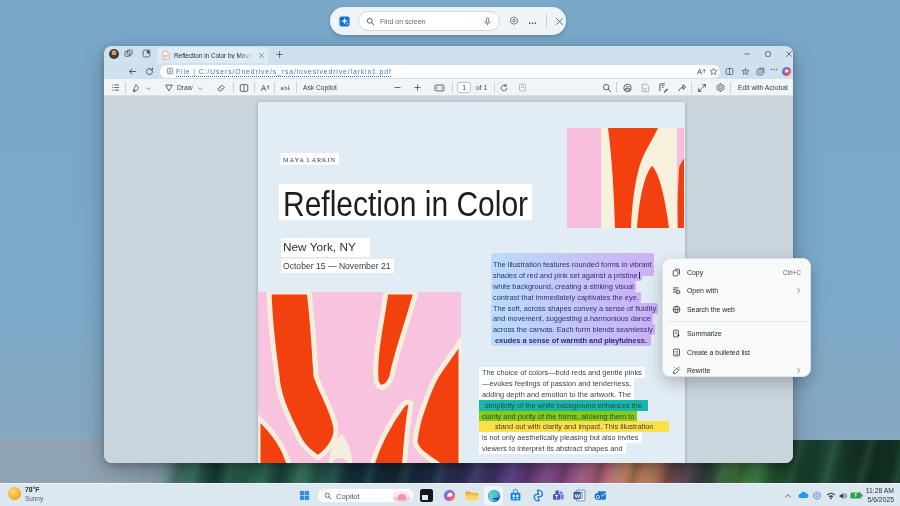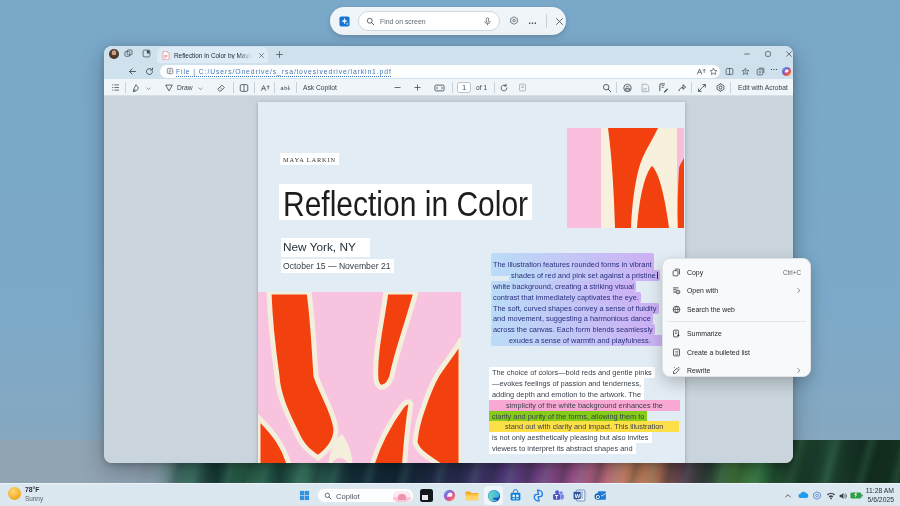--- a/index.html
+++ b/index.html
@@ -263,33 +263,33 @@
         <path d="M11 0h40c4 28 5 56 7 84 6 18 18 36 20 53 0 13-8 21-18 29-8-6-16-11-22-26-10-20-18-38-19-56-4-28-7-56-8-84z" fill="#f2400f" stroke="#f4eedd" stroke-width="5" stroke-linejoin="round"></path>
         <path d="M0 125c15 15 28 30 33 55H0z" fill="#f2400f" stroke="#f4eedd" stroke-width="5" stroke-linejoin="round"></path>
         <path d="M128 0h30c-8 30-20 62-24 84-4 12-14 16-16 4-2-26 6-58 10-88z" fill="#f2400f" stroke="#f4eedd" stroke-width="5" stroke-linejoin="round"></path>
         <path d="M203 48c-7 12-17 24-24 35-7 12-11 24-15 36-4 11-6 21-7 31 3 12 18 18 34 30h12z" fill="#f2400f" stroke="#f4eedd" stroke-width="5" stroke-linejoin="round"></path>
         <path d="M153 112c-3 18-5 38-7 68h-34c6-25 20-50 32-66 3-4 8-6 9-2z" fill="#f2400f" stroke="#f4eedd" stroke-width="5" stroke-linejoin="round"></path>
         <path d="M70 180c0-20 6-32 14-38 6 8 11 20 11 38z" fill="#f4eedd"></path>
         <circle cx="82" cy="174" r="8" fill="#f8c3de"></circle>
       </svg>
       <div id="selpara" style="position:absolute; left:233px; top:158px; font-size:7.4px; line-height:10.9px; color:#2a307e; white-space:nowrap;">
           <div style="height:10.9px;"><span style="background:linear-gradient(90deg,#badcf8,#cdb0f4); border-radius:2px; padding:7px 2px;">The illustration features rounded forms in vibrant</span></div>
-          <div style="height:10.9px;margin-left:18px;"><span style="background:linear-gradient(90deg,#badcf8,#cdb0f4); border-radius:2px; padding:1px 2px;">shades of red and pink set against a pristine <span style="display:inline-block;width:1.2px;height:7px;background:#273238;vertical-align:-1px;"></span></span></div>
+          <div style="height:10.9px;"><span style="background:linear-gradient(90deg,#badcf8,#cdb0f4); border-radius:2px; padding:1px 2px;">shades of red and pink set against a pristine <span style="display:inline-block;width:1.2px;height:7px;background:#273238;vertical-align:-1px;"></span></span></div>
           <div style="height:10.9px;"><span style="background:linear-gradient(90deg,#badcf8,#cdb0f4); border-radius:2px; padding:1px 2px;">white background, creating a striking visual</span></div>
           <div style="height:10.9px;"><span style="background:linear-gradient(90deg,#badcf8,#cdb0f4); border-radius:2px; padding:1px 2px;">contrast that immediately captivates the eye.</span></div>
-          <div style="height:10.9px;"><span style="background:linear-gradient(90deg,#badcf8,#cdb0f4); border-radius:2px; padding:1px 2px;">The soft, curved shapes convey a sense of fluidity</span></div>
+          <div style="height:10.9px;"><span style="background:linear-gradient(90deg,#badcf8,#cdb0f4); border-radius:2px; padding:1px 2px;">The soft, across shapes convey a sense of fluidity</span></div>
           <div style="height:10.9px;"><span style="background:linear-gradient(90deg,#badcf8,#cdb0f4); border-radius:2px; padding:1px 2px;">and movement, suggesting a harmonious dance</span></div>
           <div style="height:10.9px;"><span style="background:linear-gradient(90deg,#badcf8,#cdb0f4); border-radius:2px; padding:1px 2px;">across the canvas. Each form blends seamlessly</span></div>
-          <div style="height:10.9px;"><span style="background:linear-gradient(90deg,#badcf8,#cdb0f4); border-radius:2px; padding:1px 18px;">exudes a sense of warmth and playfulness.</span></div>
+          <div style="height:10.9px;"><span style="background:linear-gradient(90deg,#badcf8,#cdb0f4); border-radius:2px; padding:1px 4px;font-weight:bold;">exudes a sense of warmth and playfulness.</span></div>
         </div>
-      <div id="plainpara" style="position:absolute; left:231px; top:266px; font-size:7.4px; line-height:10.9px; color:#39424e; white-space:nowrap;">
+      <div id="plainpara" style="position:absolute; left:221px; top:266px; font-size:7.4px; line-height:10.9px; color:#39424e; white-space:nowrap;">
           <div style="height:10.9px;"><span style="background:#fff; padding:1px 3px;">The choice of colors—bold reds and gentle pinks</span></div>
           <div style="height:10.9px;"><span style="background:#fff; padding:1px 3px;">—evokes feelings of passion and tenderness,</span></div>
           <div style="height:10.9px;"><span style="background:#fff; padding:1px 3px;">adding depth and emotion to the artwork. The</span></div>
-          <div style="height:10.9px;"><span style="background:#f9a8d4; padding:1px 17px;">simplicity of the white background enhances the</span></div>
+          <div style="height:10.9px;"><span style="background:#14b8a6; padding:1px 6px;">simplicity of the white background enhances the</span></div>
           <div style="height:10.9px;"><span style="background:#84cc16; padding:1px 3px;">clarity and purity of the forms, allowing them to</span></div>
           <div style="height:10.9px;"><span style="background:#fde047; padding:1px 16px;">stand out with clarity and impact. This illustration</span></div>
           <div style="height:10.9px;"><span style="background:#fff; padding:1px 3px;">is not only aesthetically pleasing but also invites</span></div>
           <div style="height:10.9px;"><span style="background:#fff; padding:1px 3px;">viewers to interpret its abstract shapes and</span></div>
         </div>
     </div>
   </div>
 </div>
 
 <div style="position:absolute; left:662px; top:258px; width:149px; height:119px; background:#f7f9fb; border:1px solid #dfe3e6; border-radius:8px; box-shadow:0 6px 16px rgba(0,0,0,.22); font-size:6.9px; color:#1c2328; padding-top:4px;">

